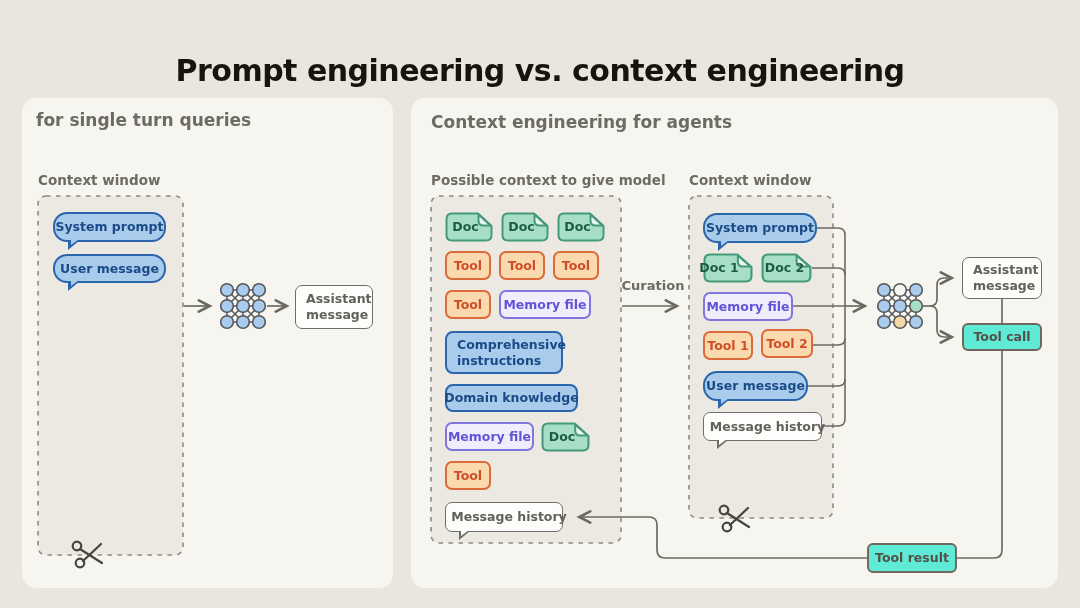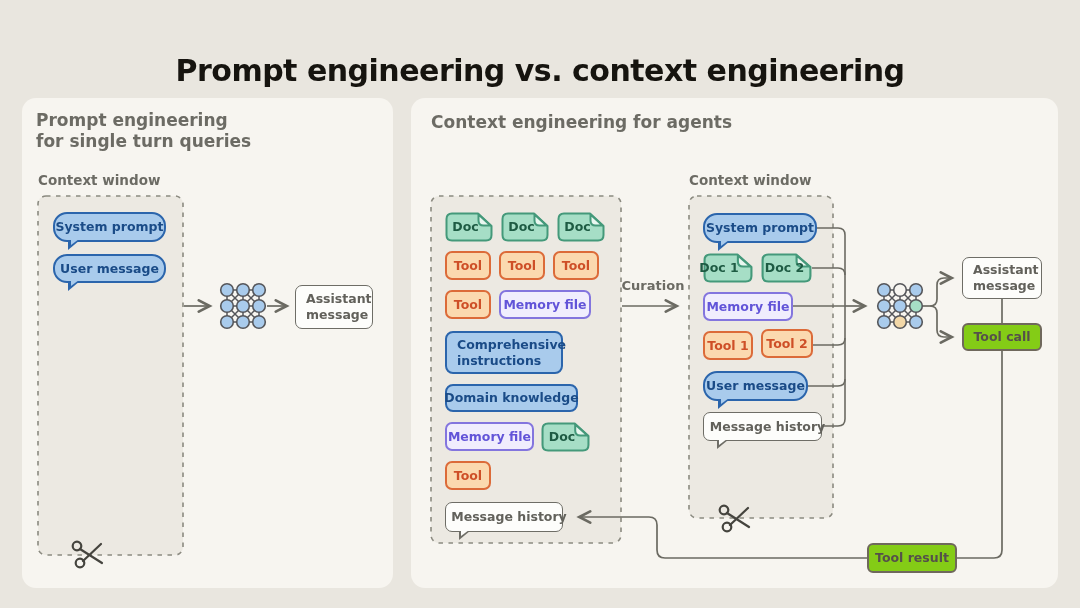--- a/index.html
+++ b/index.html
@@ -10,21 +10,21 @@
          font-size:30px;font-weight:700;letter-spacing:-0.5px;color:#16140F;margin-top:27px;}
   .heading{position:absolute;font-size:17px;font-weight:700;color:#6C6B64;line-height:1.25;}
   .small-label{position:absolute;font-size:13.5px;font-weight:700;color:#6C6B64;}
   svg.overlay{position:absolute;left:0;top:0;pointer-events:none;}
   .b{position:absolute;box-sizing:border-box;display:flex;align-items:center;justify-content:center;
      font-size:12.5px;font-weight:700;line-height:1.25;border-radius:7px;white-space:nowrap;}
   .blue{background:#A9CBEC;border:2px solid #2B65AC;color:#1A4B87;border-radius:8px;}
   .tool{background:#FBD9AF;border:2px solid #DC6B39;color:#CE4F27;}
   .memory{background:#F0EDFD;border:2px solid #8375DE;color:#6254D8;}
   .whitebox{background:#FDFDFB;border:1.5px solid #6E6D66;color:#62615B;padding-left:10px;}
-  .tan{background:#84cc16;border:2px solid #6F685C;color:#55504A;border-radius:6px;}
+  .tan{background:#5eead4;border:2px solid #6F685C;color:#55504A;border-radius:6px;}
   .doc{color:#1E5B43;background:transparent;border:none;}
   .doc>svg{position:absolute;left:0;top:0;width:100%;height:100%;}
   .doc>span{position:relative;padding-right:7px;}
   .left-align{justify-content:flex-start;text-align:left;padding-left:10px;white-space:normal;}
   .tail-b{border-radius:14px;}
   .tail-b::before{content:"";position:absolute;left:13px;bottom:-10px;width:0;height:0;
      border-style:solid;border-width:10px 12px 0 0;border-color:#2B65AC transparent transparent transparent;}
   .tail-b::after{content:"";position:absolute;left:16px;bottom:-5px;width:0;height:0;
      border-style:solid;border-width:6px 8px 0 0;border-color:#A9CBEC transparent transparent transparent;}
   .tail-w::before{content:"";position:absolute;left:13px;bottom:-9px;width:0;height:0;
@@ -126,31 +126,31 @@
       <path d="M-8 -5 L14 9 M-5 7 L13 -10"></path>
     </g>
     <g transform="translate(735,518)" stroke="#45443E" stroke-width="2.2" fill="none" stroke-linecap="round">
       <circle cx="-11" cy="-8" r="4.3"></circle>
         <circle cx="-8" cy="9" r="4.3"></circle>
       <path d="M-8 -5 L14 9 M-5 7 L13 -10"></path>
     </g>
   </svg>
 
   <div class="heading" style="left:36px;top:110px;">
-    <div>Prompt engineering</div>
     <div>for single turn queries</div>
   </div>
   <div class="small-label" style="left:38px;top:172px;">Context window</div>
 
   <div class="b blue tail-b" style="left:53px;top:212px;width:113px;height:30px;">System prompt</div>
   <div class="b blue tail-b" style="left:53px;top:254px;width:113px;height:29px;">User message</div>
 
   <div class="b whitebox left-align" style="left:295px;top:285px;width:78px;height:44px;">Assistant message</div>
 
   <div class="heading" style="left:431px;top:112px;">Context engineering for agents</div>
+  <div class="small-label" style="left:431px;top:172px;">Possible context to give model</div>
   <div class="small-label" style="left:689px;top:172px;">Context window</div>
   <div class="small-label" style="left:621px;top:278px;width:64px;text-align:center;font-size:13px;">Curation</div>
 
   <div class="b doc" style="left:445px;top:212px;width:48px;height:30px;">
     <svg viewBox="0 0 48 30" preserveAspectRatio="none">
         <path d="M7 1.5 H33 L46.5 14 V23 Q46.5 28.5 41 28.5 H7 Q1.5 28.5 1.5 23 V7 Q1.5 1.5 7 1.5 Z" fill="#A6DEC6" stroke="#44997A" stroke-width="2" stroke-linejoin="round"></path>
         <path d="M33.5 2.5 V8.5 Q33.5 13.5 38.5 13.5 H45.5 Z" fill="#E9F7F0" stroke="#44997A" stroke-width="2" stroke-linejoin="round"></path>
       </svg>
     <span>Doc</span>
   </div>

